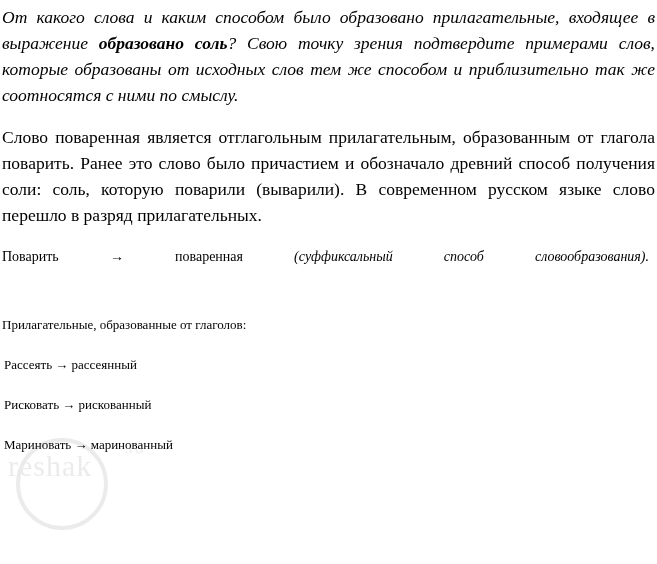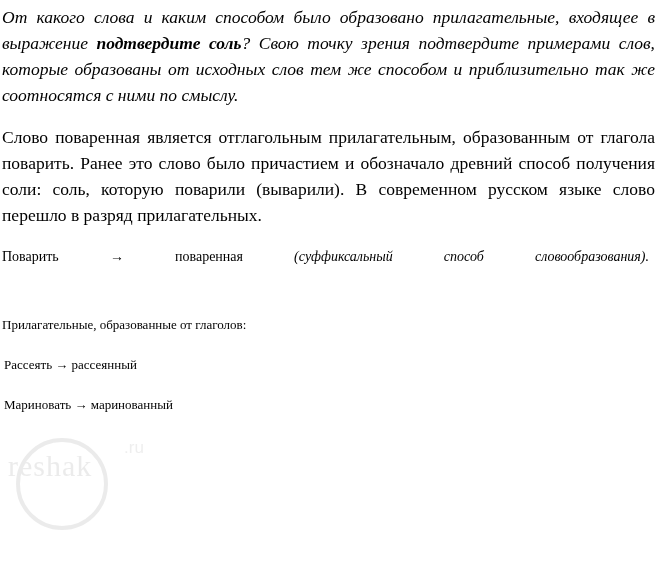--- a/index.html
+++ b/index.html
@@ -121,26 +121,27 @@
 <body>
 
 <div class="page">
 
   <div class="watermark">
     <div class="wm-circle"></div>
     <div class="wm-text">reshak</div>
     <div class="wm-sub">.ru</div>
   </div>
 
-  <p class="para question"><span>От какого слова и каким способом было образовано прилагательные, входящее в выражение </span><span class="bold-term">подтвердите соль</span><span>? Свою точку зрения подтвердите примерами слов, которые образованы от исходных слов тем же способом и приблизительно так же соотносятся с ними по смыслу.</span></p>
+  <p class="para question"><span>От какого слова и каким способом было образовано прилагательные, входящее в выражение </span><span class="bold-term">образовано соль</span><span>? Свою точку зрения подтвердите примерами слов, которые образованы от исходных слов тем же способом и приблизительно так же соотносятся с ними по смыслу.</span></p>
 
   <p class="para answer">Слово поваренная является отглагольным прилагательным, образованным от глагола поварить. Ранее это слово было причастием и обозначало древний способ получения соли: соль, которую поварили (выварили). В современном русском языке слово перешло в разряд прилагательных.</p>
 
   <p class="rule-line">
       <span class="spread" style="display:block;"><span>Поварить</span> <span>→</span> <span>поваренная</span> <span class="note">(суффиксальный способ словообразования).</span></span>
     </p>
 
   <p class="list-intro">Прилагательные, образованные от глаголов:</p>
 
   <p class="list-item">Рассеять → рассеянный</p>
+  <p class="list-item">Рисковать → рискованный</p>
   <p class="list-item">Мариновать → маринованный</p>
 
 </div>
 
 </body></html>

